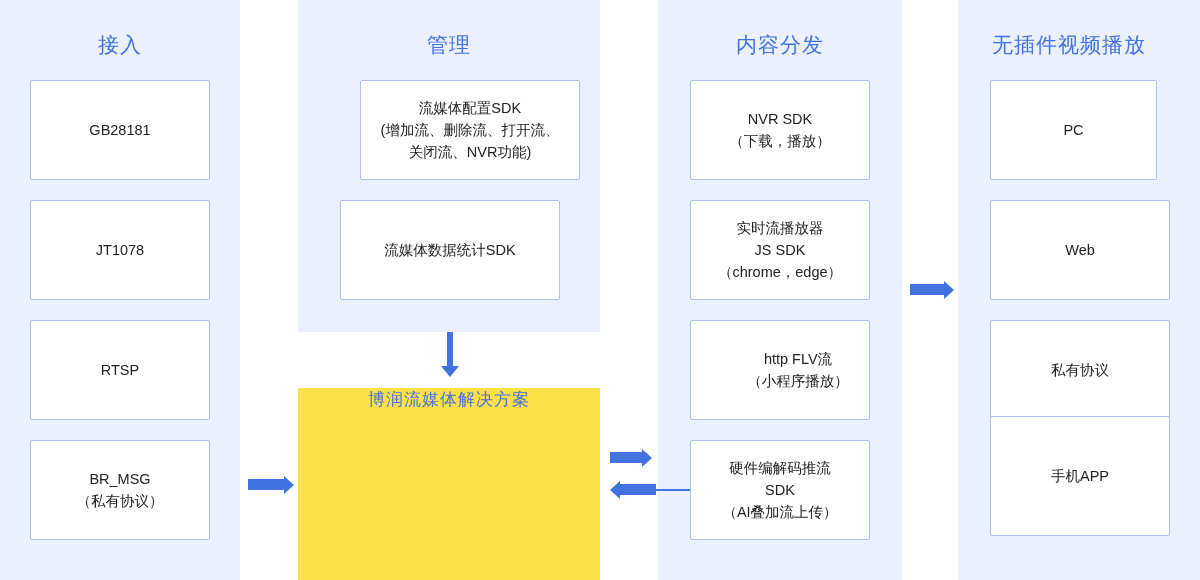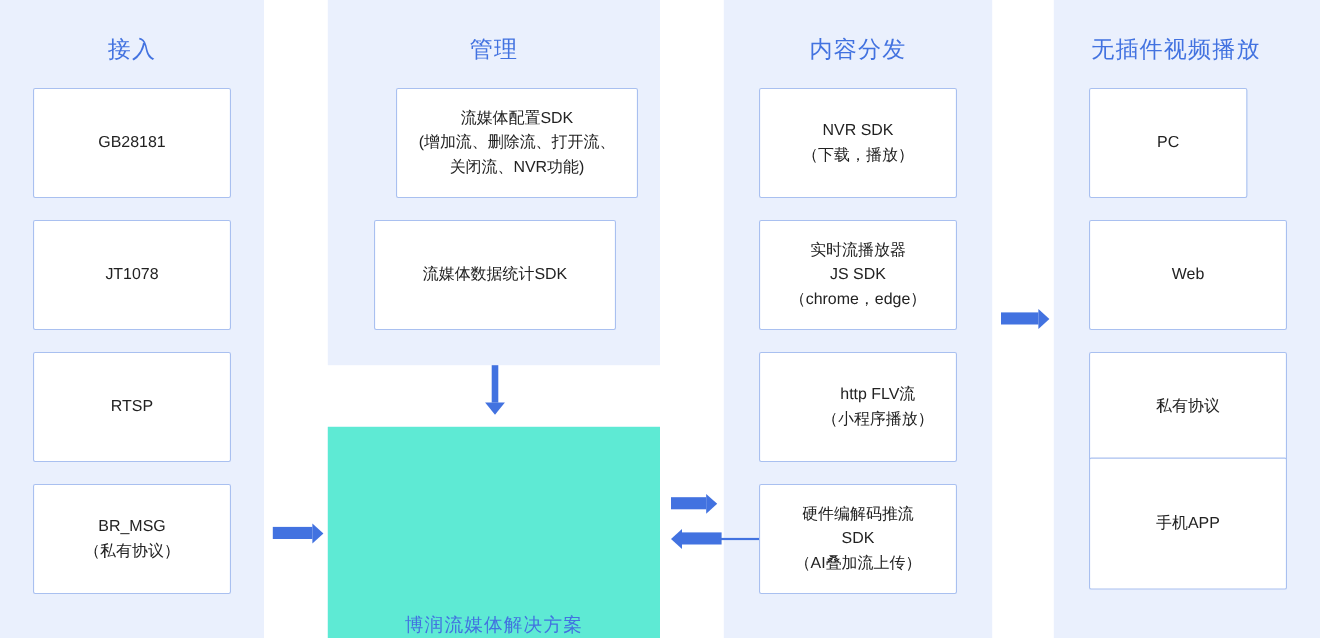--- a/index.html
+++ b/index.html
@@ -41,23 +41,23 @@
     text-align:center;
     color:#222222;
     font-size:14.5px;
     line-height:22px;
     box-sizing:border-box;
   }
   .box .inner{padding:0 6px;}
 
   .solution{
     position:absolute;
-    background:#5eead4;
+    background:#fde047;
     display:flex;
-    align-items:flex-end;
+    align-items:flex-start;
     justify-content:center;
     color:#4272e0;
     font-size:17px;
     letter-spacing:1px;
   }
   .arr-body{position:absolute;background:#4272e0;height:11px;}
   .arr-head{
     position:absolute;
     width:0;height:0;
     border-top:9px solid transparent;
@@ -181,21 +181,21 @@
       <div>SDK</div>
       <div>（AI叠加流上传）</div>
     </div>
   </div>
 
   <div>
     <div class="arr-body" style="left:910px;top:284px;width:34px;"></div>
     <div class="arr-head" style="left:944px;top:280.5px;"></div>
   </div>
 
-  <div class="box" style="left:990px;top:80px;width:144px;height:100px;">
+  <div class="box" style="left:990px;top:80px;width:167px;height:100px;">
     <div class="inner">
       <div>PC</div>
     </div>
   </div>
   <div class="box" style="left:990px;top:200px;width:180px;height:100px;">
     <div class="inner">
       <div>Web</div>
     </div>
   </div>
   <div class="box" style="left:990px;top:320px;width:180px;height:100px;">

